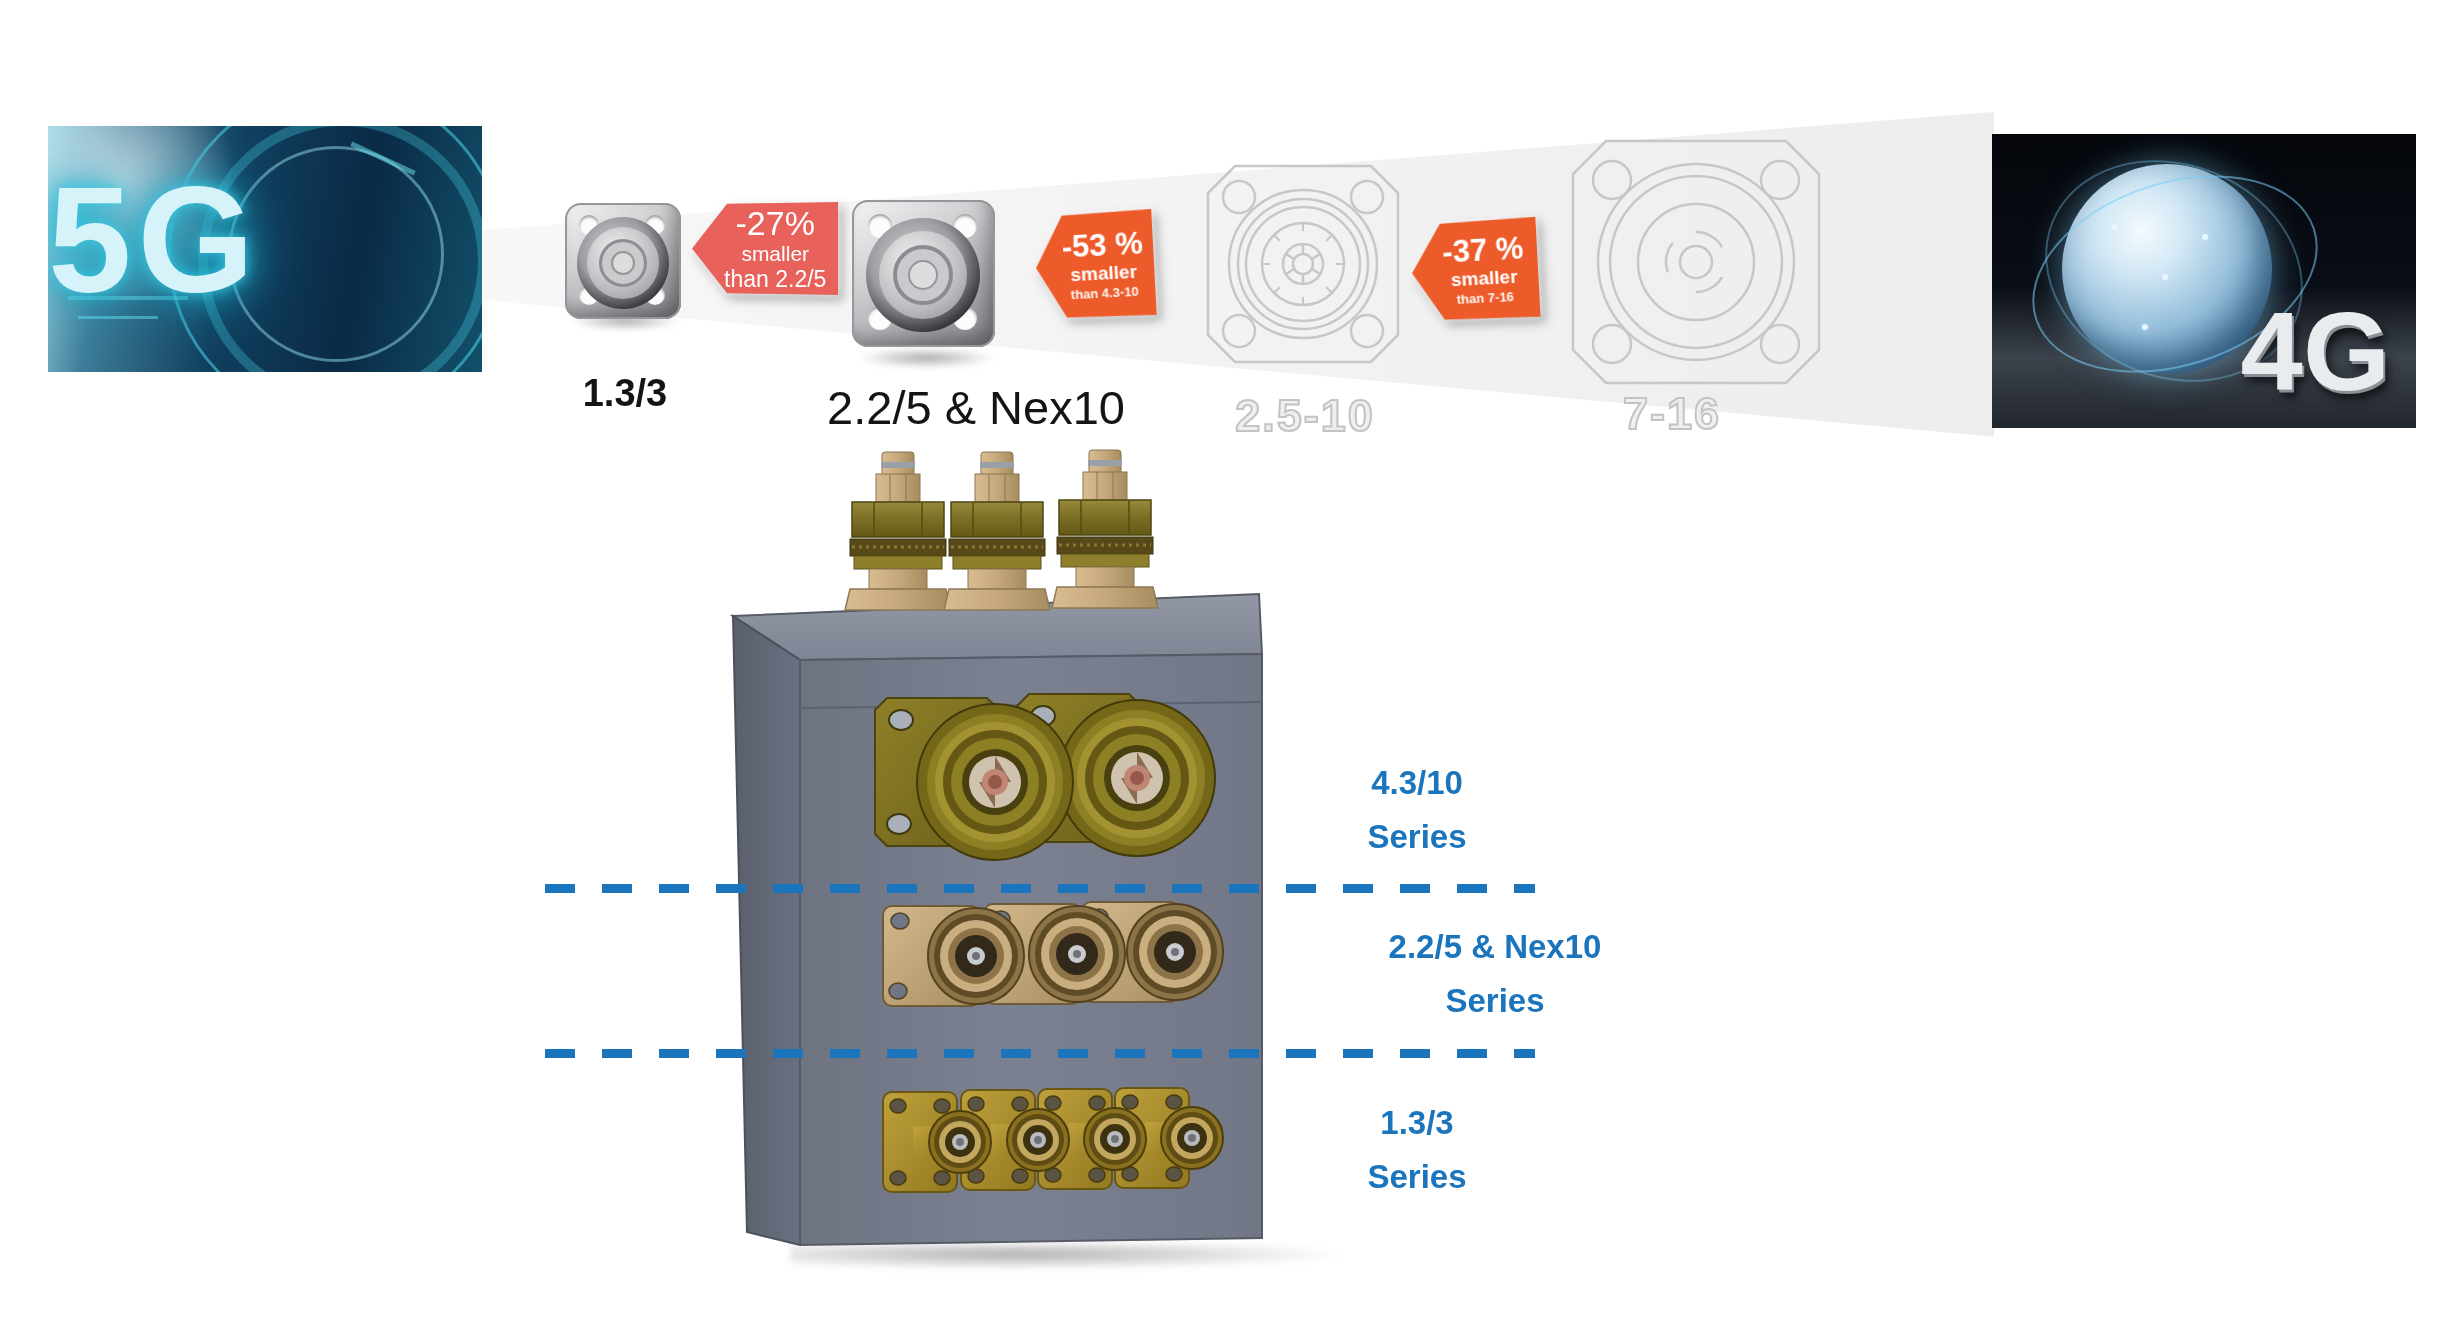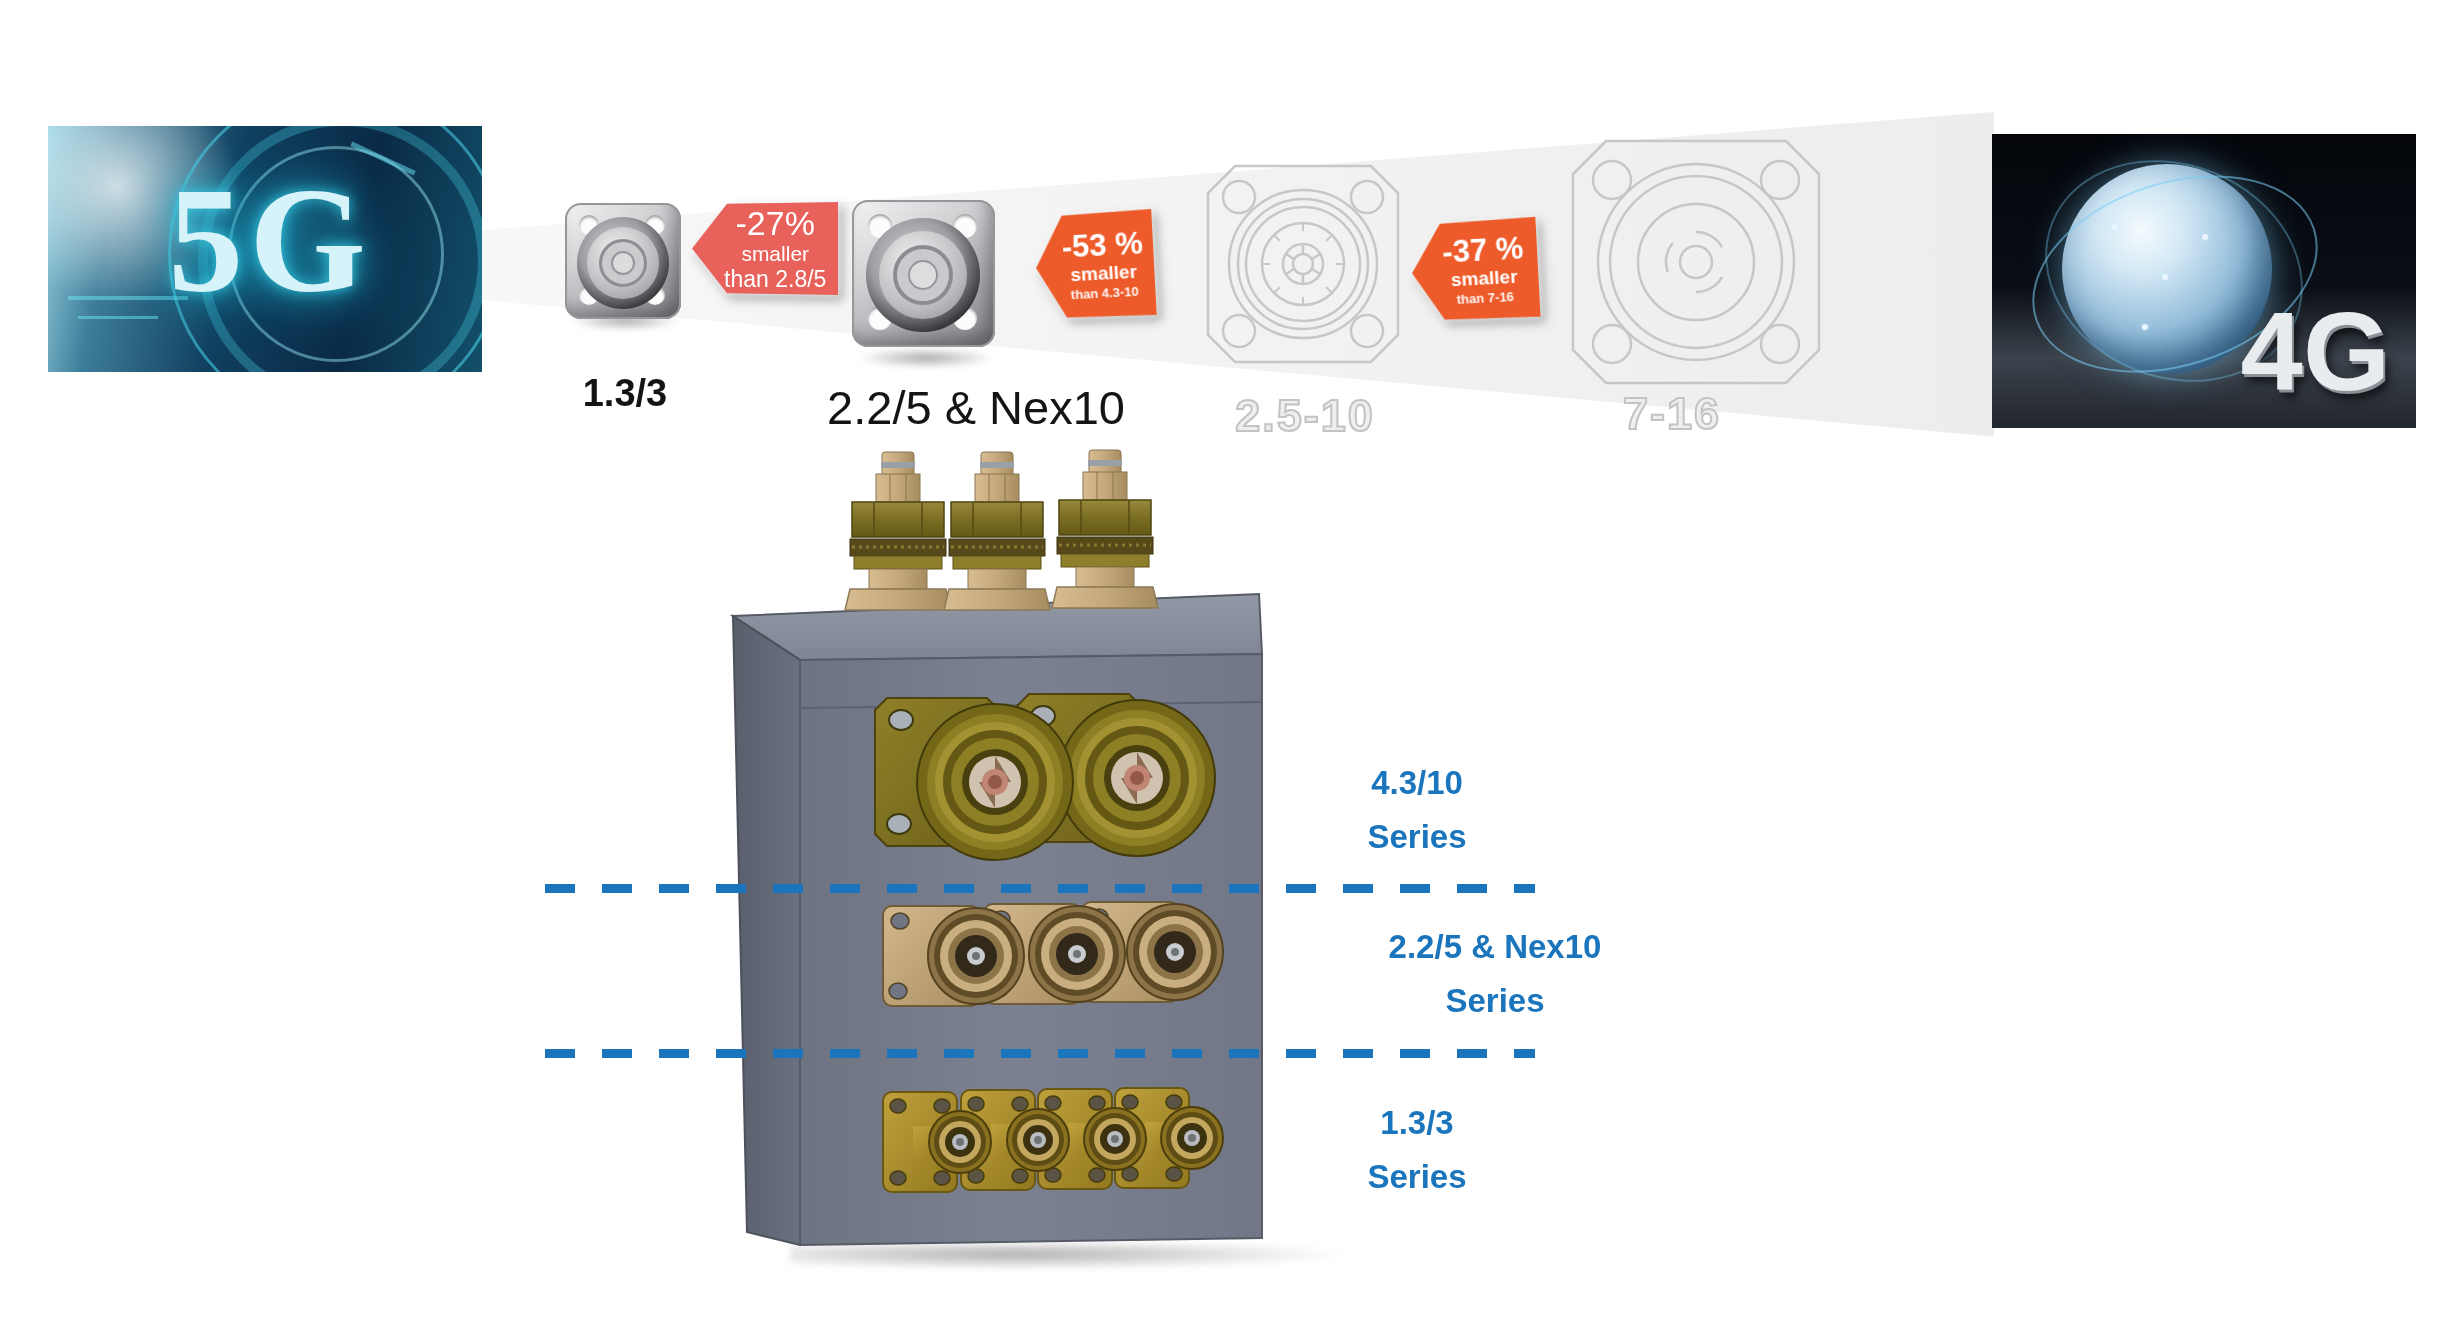--- a/index.html
+++ b/index.html
@@ -17,24 +17,23 @@
   .g1{left:-60px;top:-70px;width:260px;height:260px;background:radial-gradient(circle,rgba(255,255,255,.75),rgba(255,255,255,0) 65%);}
   .ring{position:absolute;border-radius:50%;border:3px solid rgba(72,214,235,.55);}
   .r1{left:120px;top:-40px;width:330px;height:330px;}
   .r2{left:150px;top:-10px;width:270px;height:270px;border-width:10px;border-color:rgba(72,214,235,.30);}
   .r3{left:180px;top:20px;width:210px;height:210px;border-color:rgba(160,240,250,.45);}
   .tick{position:absolute;background:rgba(110,230,245,.5);}
   .t1{left:20px;top:170px;width:120px;height:4px;}
   .t2{left:30px;top:190px;width:80px;height:3px;}
   .t3{left:300px;top:30px;width:70px;height:5px;transform:rotate(25deg);}
   .label-5g{
-    position:absolute;left:0;right:-10px;top:28px;text-align:center;
+    position:absolute;left:0;right:-10px;top:28px;text-align:left;
     font-size:150px;font-weight:bold;letter-spacing:6px;color:#d7f3fa;
     text-shadow:0 0 14px #37c9e2,0 0 34px #1fa9c6,0 0 60px #1fa9c6;
-    font-family:Liberation Serif, serif;
   }
   .hero-4g{
     left:1992px;top:134px;width:424px;height:294px;
     background:linear-gradient(180deg,#04060b 0%,#0a0e15 52%,#3c434c 76%,#22262d 100%);
   }
   .globe{
     position:absolute;left:70px;top:30px;width:210px;height:210px;border-radius:50%;
     background:radial-gradient(circle at 38% 32%,#f4fafd 0%,#d3e8f5 22%,#92bcd9 52%,#4d7ea4 76%,#27506e 96%);
     box-shadow:0 0 34px rgba(120,195,235,.55), inset -10px -14px 30px rgba(20,50,80,.45);
   }
@@ -145,21 +144,21 @@
     <div class="cc" style="left:12px;top:14px;width:92px;height:92px;background:radial-gradient(circle at 42% 38%,#d9d9db 0%,#9d9da1 45%,#3c3c40 74%,#626267 100%);"></div>
     <div class="cc" style="left:22px;top:24px;width:72px;height:72px;background:radial-gradient(circle at 40% 34%,#f1f1f2,#bcbcc0 60%,#8d8d91);"></div>
     <div class="cc" style="left:34px;top:36px;width:48px;height:48px;border:3px solid #8e8e92;background:#cbcbce;box-sizing:border-box;"></div>
     <div class="cc" style="left:46px;top:48px;width:24px;height:24px;background:#dcdcde;border:2px solid #96969a;box-sizing:border-box;"></div>
   </div>
 
   <div class="badgewrap" style="left:692px;top:202px;width:146px;height:93px;">
     <div class="badge badge-red">
       <div class="bv">-27%</div>
       <div class="bq">smaller</div>
-      <div class="br">than 2.8/5</div>
+      <div class="br">than 2.2/5</div>
     </div>
   </div>
 
   <div class="connshadow" style="left:856px;top:348px;width:140px;height:20px;"></div>
   <div class="photoconn" style="left:852px;top:200px;width:143px;height:147px;">
     <div class="hole" style="left:16px;top:14px;width:24px;height:24px;"></div>
     <div class="hole" style="left:101px;top:14px;width:24px;height:24px;"></div>
     <div class="hole" style="left:16px;top:106px;width:24px;height:24px;"></div>
     <div class="hole" style="left:101px;top:106px;width:24px;height:24px;"></div>
     <div class="cc" style="left:14px;top:18px;width:114px;height:114px;background:radial-gradient(circle at 42% 38%,#dadadc 0%,#9d9da1 45%,#38383c 74%,#606065 100%);"></div>

